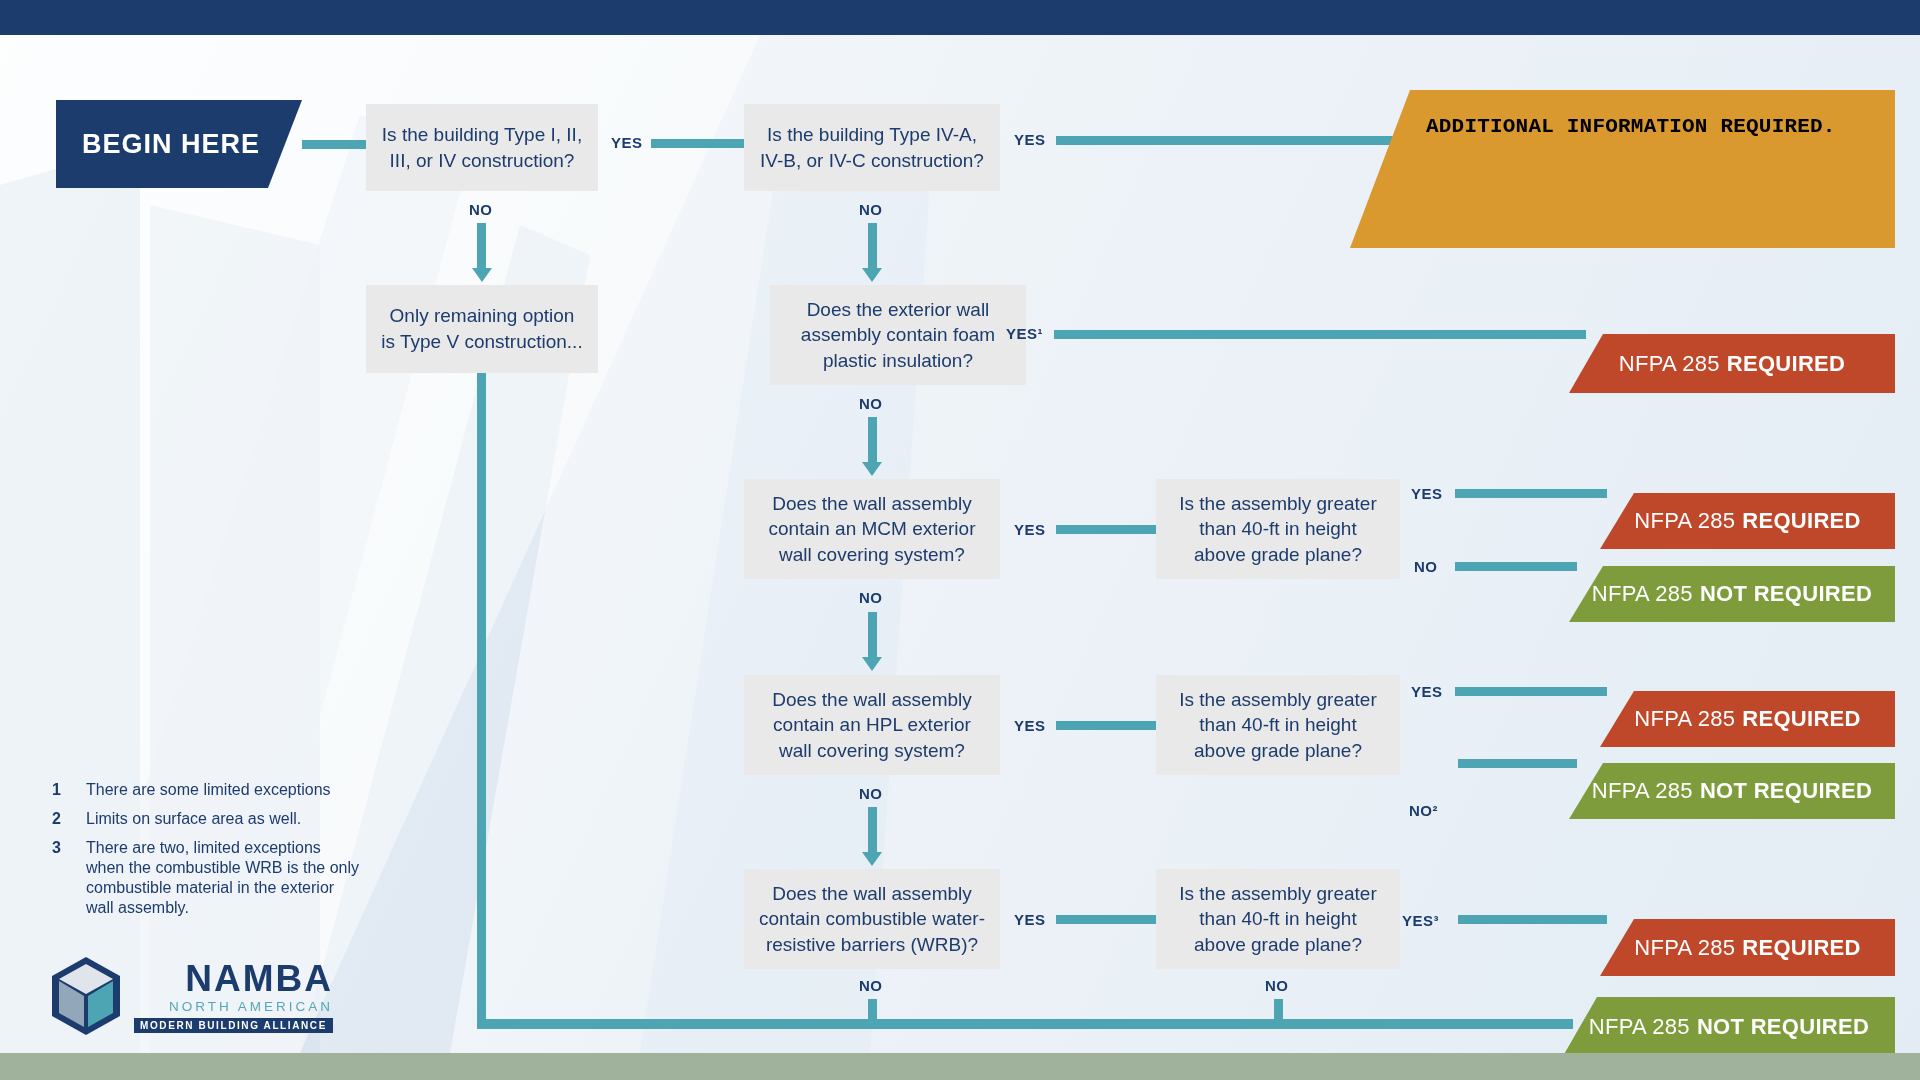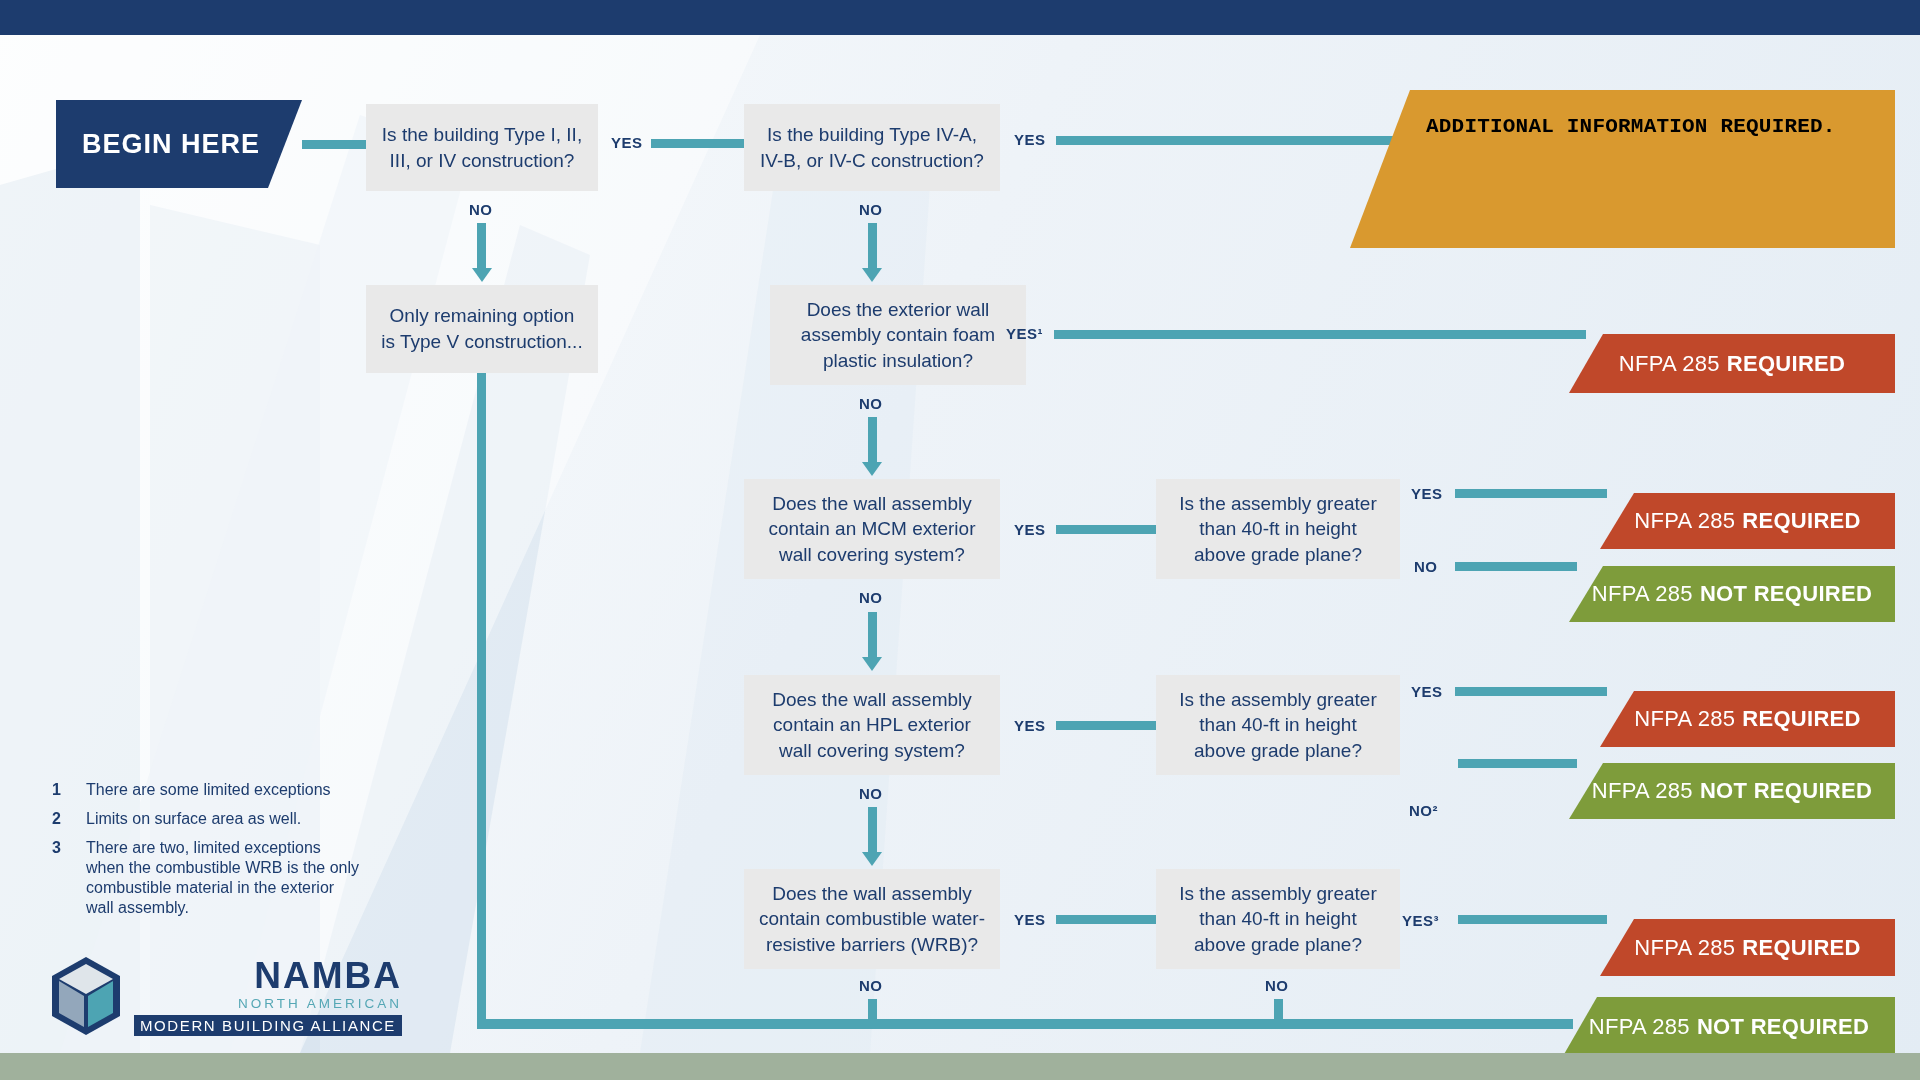--- a/index.html
+++ b/index.html
@@ -37,22 +37,22 @@
   .info-body{margin-top:8px;font-size:16.5px;line-height:1.4;max-width:442px;}
 
   .footnotes{position:absolute;left:52px;top:780px;color:#1d3c6e;font-size:16px;}
   .fn{display:flex;margin-bottom:9px;line-height:1.25;}
   .fn-num{width:34px;font-weight:bold;flex:0 0 34px;}
   .fn-text{white-space:pre-line;max-width:290px;}
 
   .logo{position:absolute;left:50px;top:956px;display:flex;align-items:center;gap:12px;text-align:right;}
   .logo-name{font-size:37px;font-weight:bold;color:#1d3c6e;line-height:1;letter-spacing:2px;}
   .logo-sub{color:#55a7b5;font-size:13.5px;letter-spacing:3px;margin-top:2px;}
-  .logo-tag{background:#1d3c6e;color:#fff;font-size:15px;letter-spacing:1.6px;
-    padding:2px 6px;margin-top:4px;display:inline-block;}
+  .logo-tag{background:#1d3c6e;color:#fff;font-size:10px;letter-spacing:1.6px;
+    padding:2px 6px;margin-top:4px;display:inline-block;font-weight:bold;}
 </style>
 </head>
 <body>
 
 <div class="canvas">
   <div class="topbar"></div>
 
   <svg class="bgart" viewBox="0 0 1920 1018" preserveAspectRatio="none">
     <polygon points="0,150 140,110 140,1018 0,1018" fill="#c9d9e7" opacity="0.5"></polygon>
     <polygon points="150,170 320,210 320,1018 150,1018" fill="#d5e2ee" opacity="0.5"></polygon>

